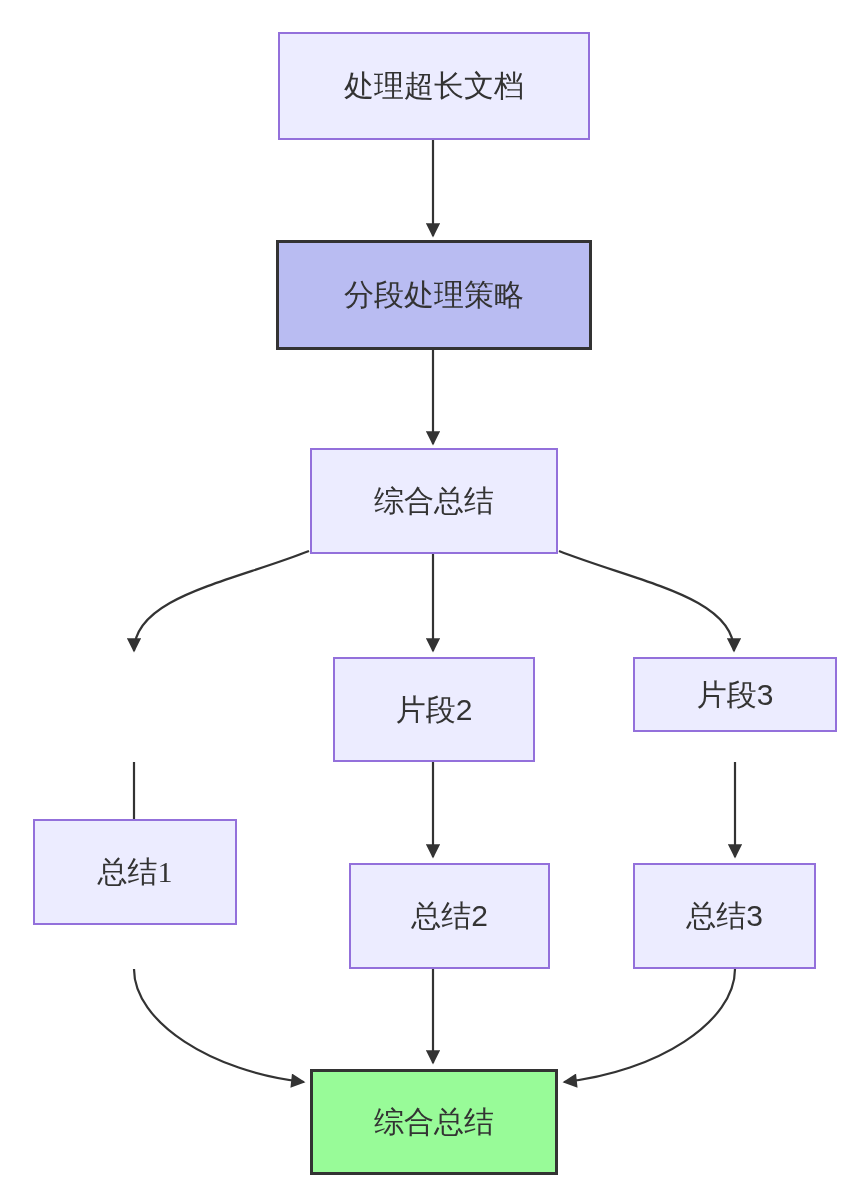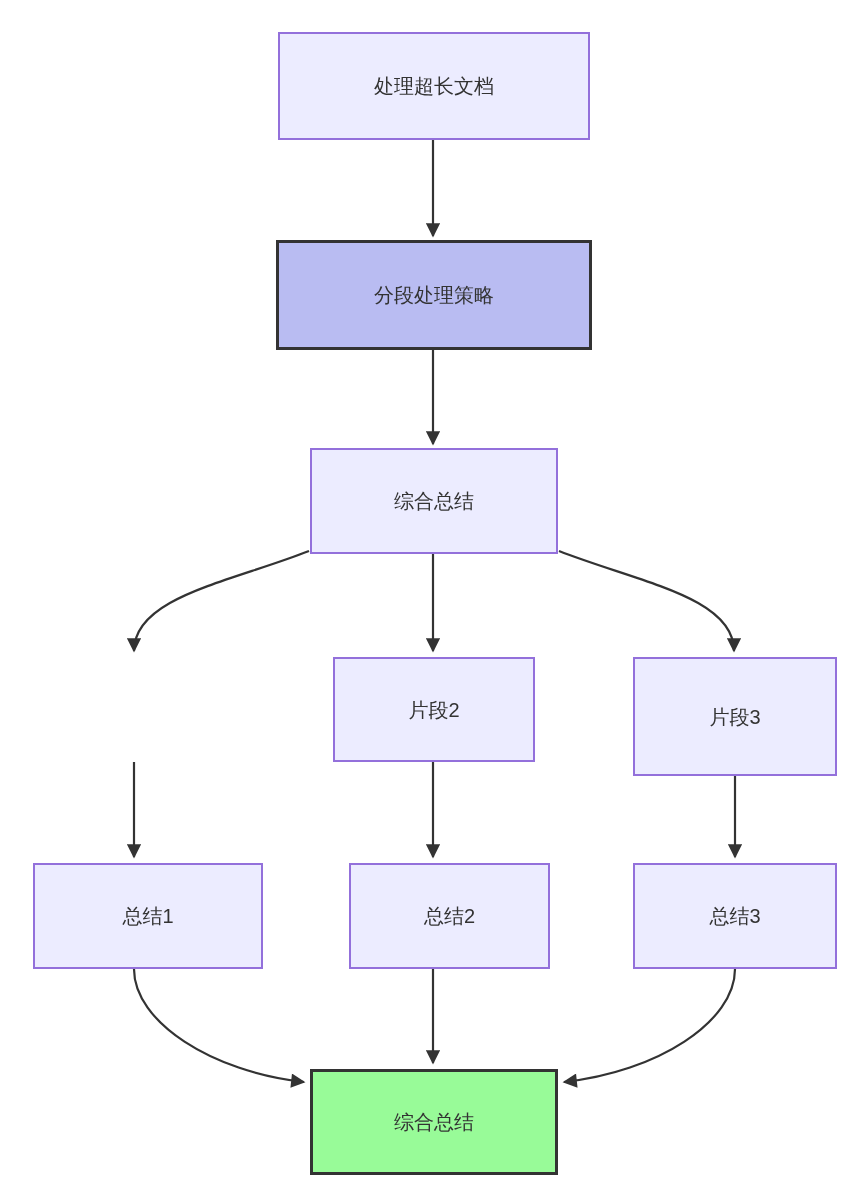--- a/index.html
+++ b/index.html
@@ -29,21 +29,21 @@
   }
   .node {
     position: absolute;
     box-sizing: border-box;
     display: flex;
     align-items: center;
     justify-content: center;
     background: #ececff;
     border: 2px solid #9370db;
     color: #333333;
-    font-size: 20px;
+    font-size: 30px;
     line-height: 1;
     white-space: nowrap;
     text-align: center;
   }
   .node--emphasis {
     background: #b9bcf2;
     border: 3.5px solid #333333;
   }
   .node--result {
     background: #98fb98;
@@ -84,33 +84,33 @@
 
   <div class="node" style="left:310px; top:448px; width:248px; height:106px;">
     <span>综合总结</span>
   </div>
 
 
   <div class="node" style="left:333px; top:657px; width:202px; height:105px;text-align:center;">
     <span>片段2</span>
   </div>
 
-  <div class="node" style="left:633px; top:657px; width:204px; height:119px;">
+  <div class="node" style="left:633px; top:657px; width:204px; height:75px;">
     <span>片段3</span>
   </div>
 
-  <div class="node" style="left:33px; top:863px; width:230px; height:106px;">
+  <div class="node" style="left:33px; top:819px; width:204px; height:106px;font-family:Liberation Serif, serif;">
     <span>总结1</span>
   </div>
 
   <div class="node" style="left:333px; top:863px; width:201px; height:106px;margin-left:16px;">
     <span>总结2</span>
   </div>
 
-  <div class="node" style="left:633px; top:863px; width:204px; height:106px;text-align:right;">
+  <div class="node" style="left:633px; top:863px; width:183px; height:106px;text-align:right;">
     <span>总结3</span>
   </div>
 
   <div class="node node--result" style="left:310px; top:1069px; width:248px; height:106px;">
     <span>综合总结</span>
   </div>
 
 </div>
 
 </body></html>

